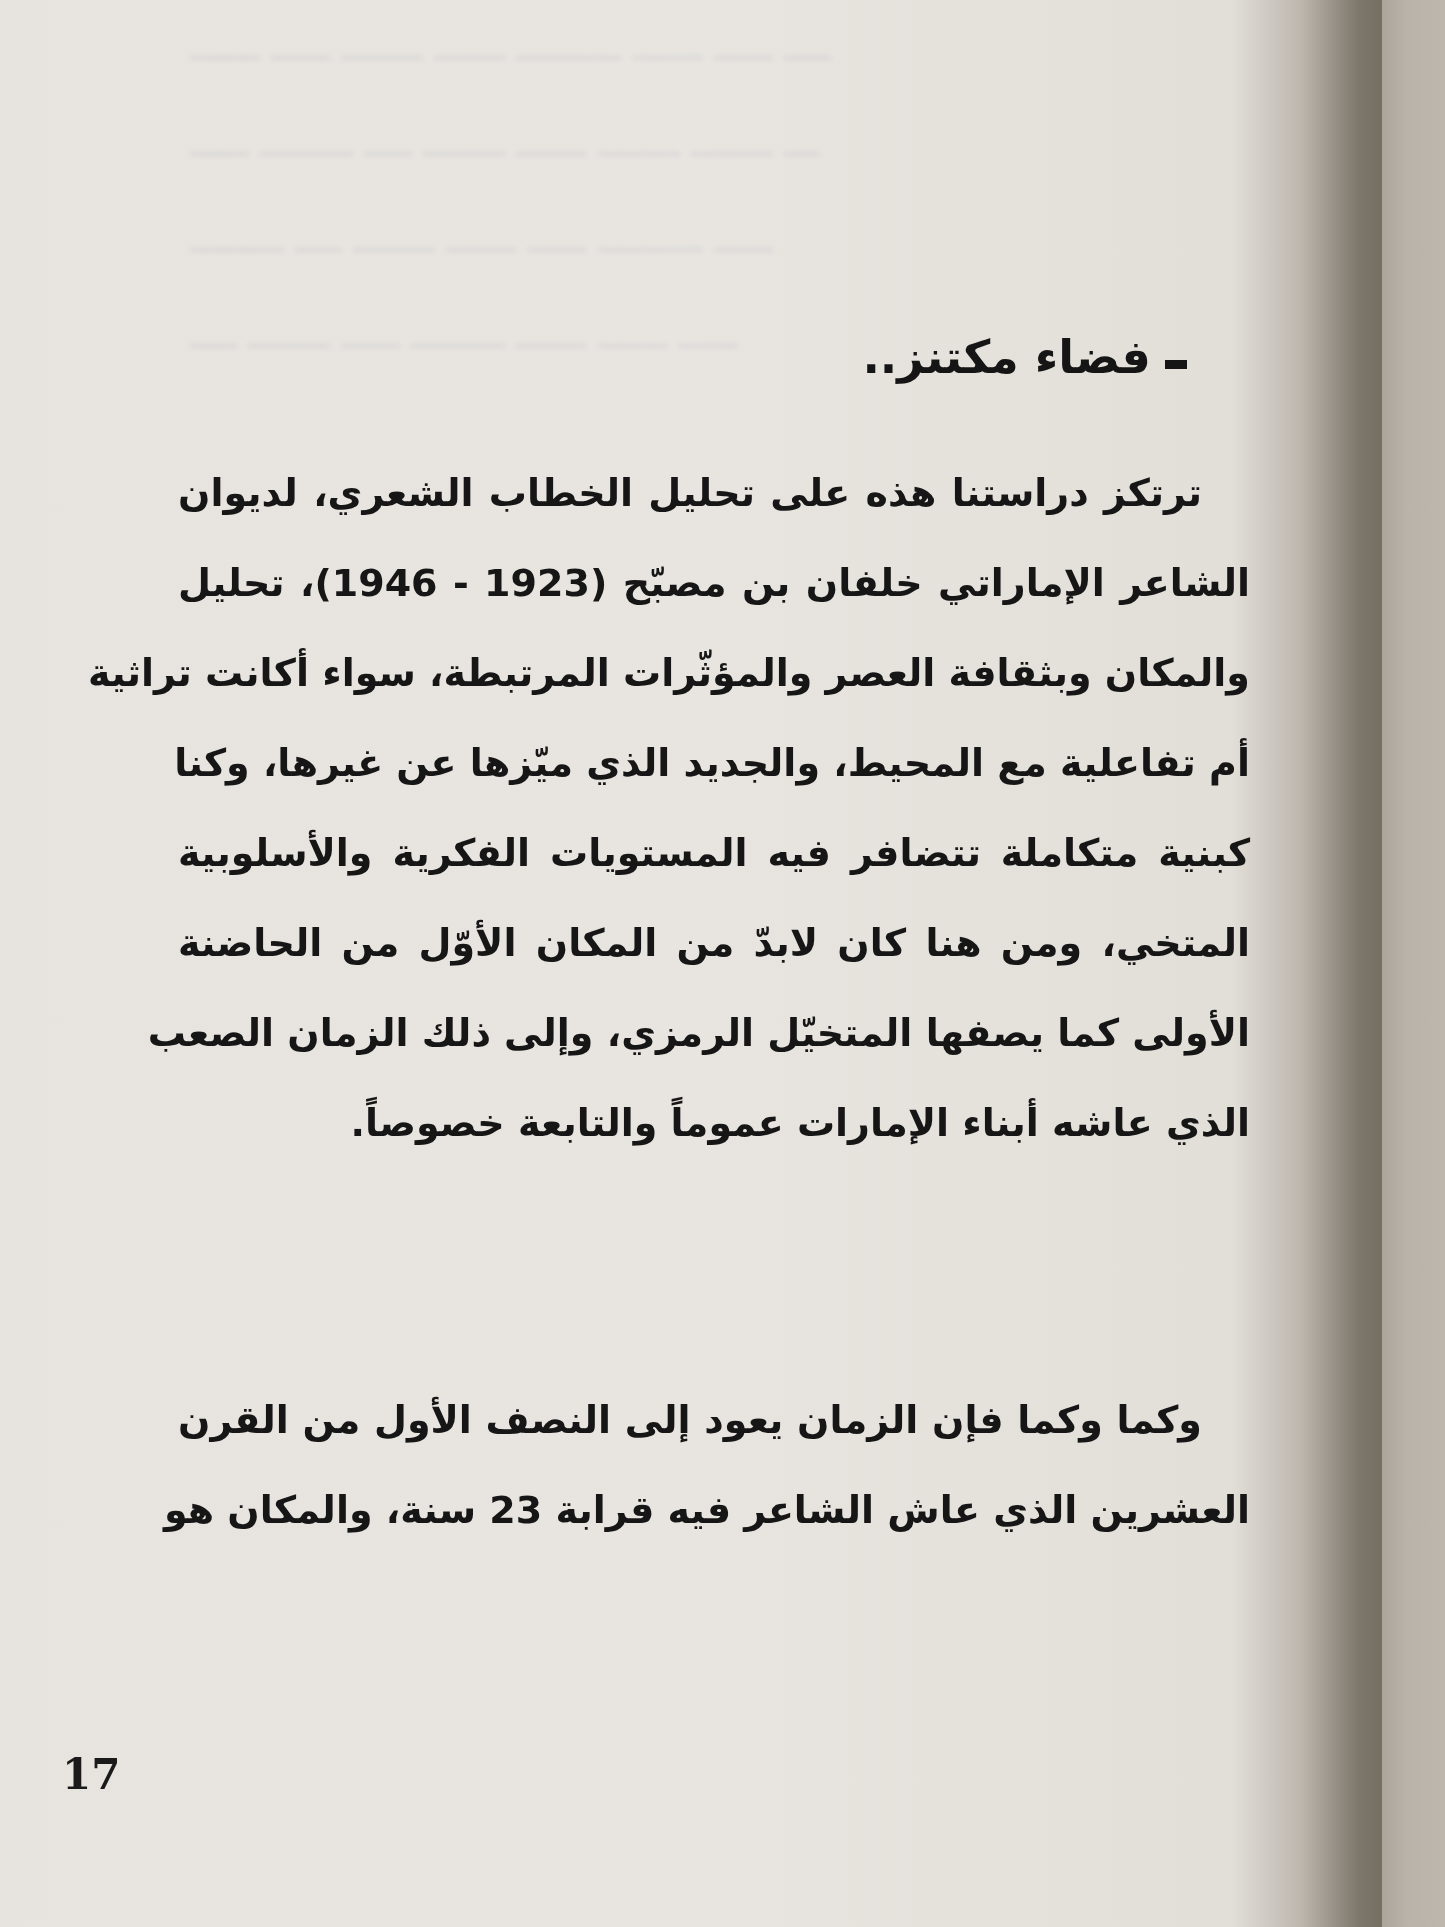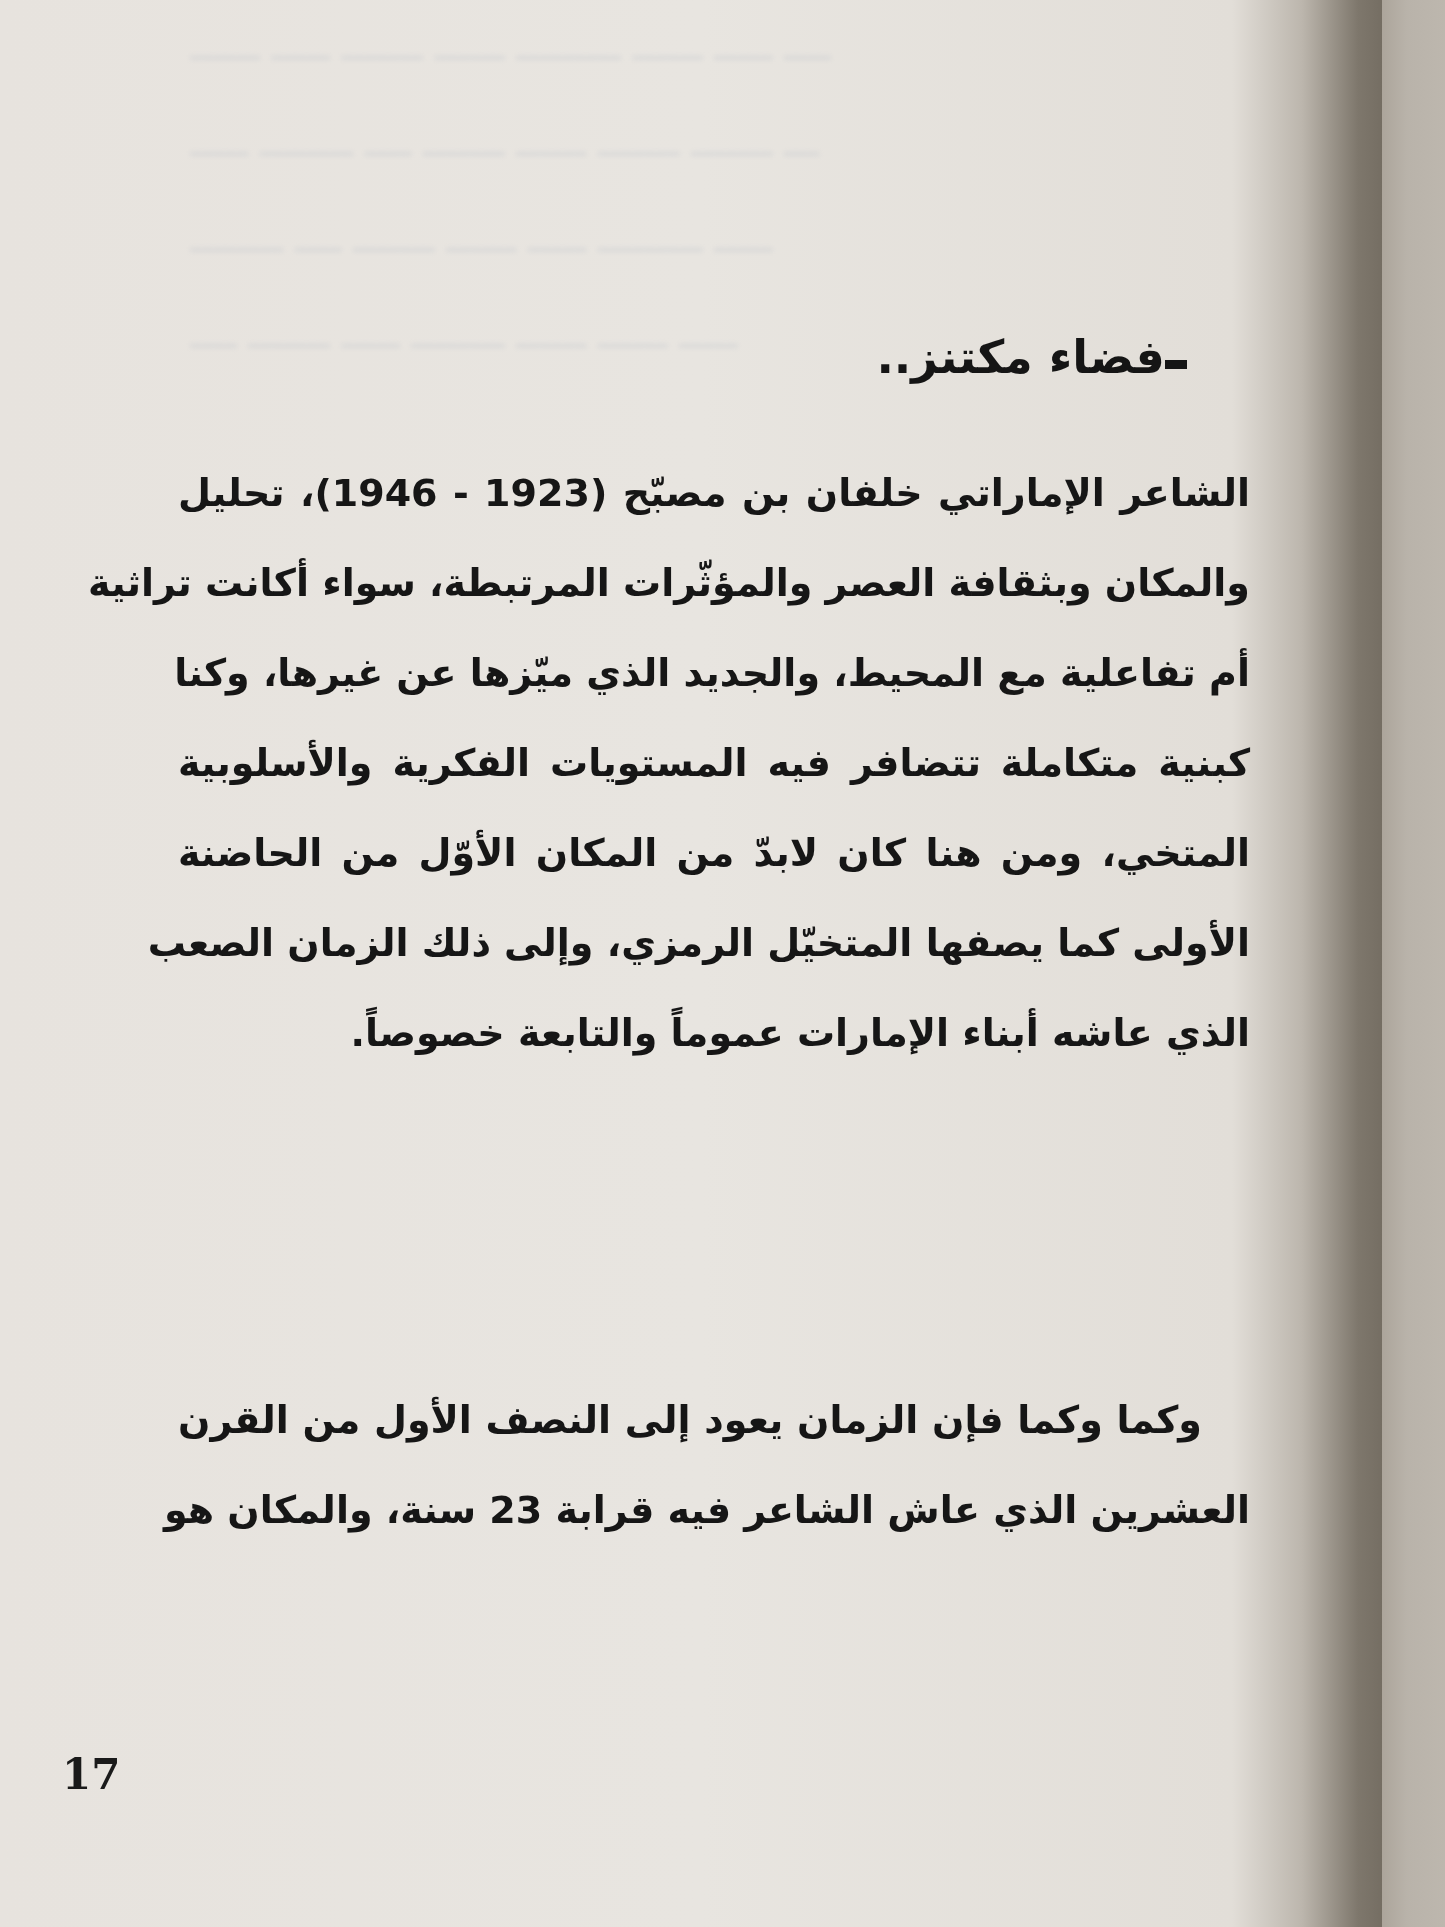--- a/index.html
+++ b/index.html
@@ -54,21 +54,21 @@
       position: absolute;
       right: 213px;
       top: 330px;
       direction: rtl;
       font-weight: bold;
       font-size: 46px;
       color: #151515;
       letter-spacing: 0px;
       display: flex;
       align-items: center;
-      gap: 0;
+      gap: 14px;
     }
     .heading-dash {
       display: inline-block;
       width: 22px;
       height: 9px;
       background: #151515;
       margin-top: 14px;
     }
     .body-text {
       position: absolute;
@@ -110,20 +110,21 @@
     <div class="bleed-line">ــــــــ ــــ ـــــــ ــــــ ـــــ ـــــــــ ـــــ</div>
     <div class="bleed-line">ــــ ـــــــ ـــــ ــــــــ ــــــ ــــــ ـــــ</div>
   </div>
 
   <div class="heading">
     <span class="heading-dash"></span>
     <span>فضاء مكتنز..</span>
   </div>
 
   <div class="body-text para1">
+    <div class="line first">ترتكز دراستنا هذه على تحليل الخطاب الشعري، لديوان</div>
     <div class="line">الشاعر الإماراتي خلفان بن مصبّح (1923 - 1946)، تحليل</div>
     <div class="line">والمكان وبثقافة العصر والمؤثّرات المرتبطة، سواء أكانت تراثية</div>
     <div class="line">أم تفاعلية مع المحيط، والجديد الذي ميّزها عن غيرها، وكنا</div>
     <div class="line">كبنية متكاملة تتضافر فيه المستويات الفكرية والأسلوبية</div>
     <div class="line">المتخي، ومن هنا كان لابدّ من المكان الأوّل من الحاضنة</div>
     <div class="line">الأولى كما يصفها المتخيّل الرمزي، وإلى ذلك الزمان الصعب</div>
     <div class="line last">الذي عاشه أبناء الإمارات عموماً والتابعة خصوصاً.</div>
   </div>
 
   <div class="body-text para2">

